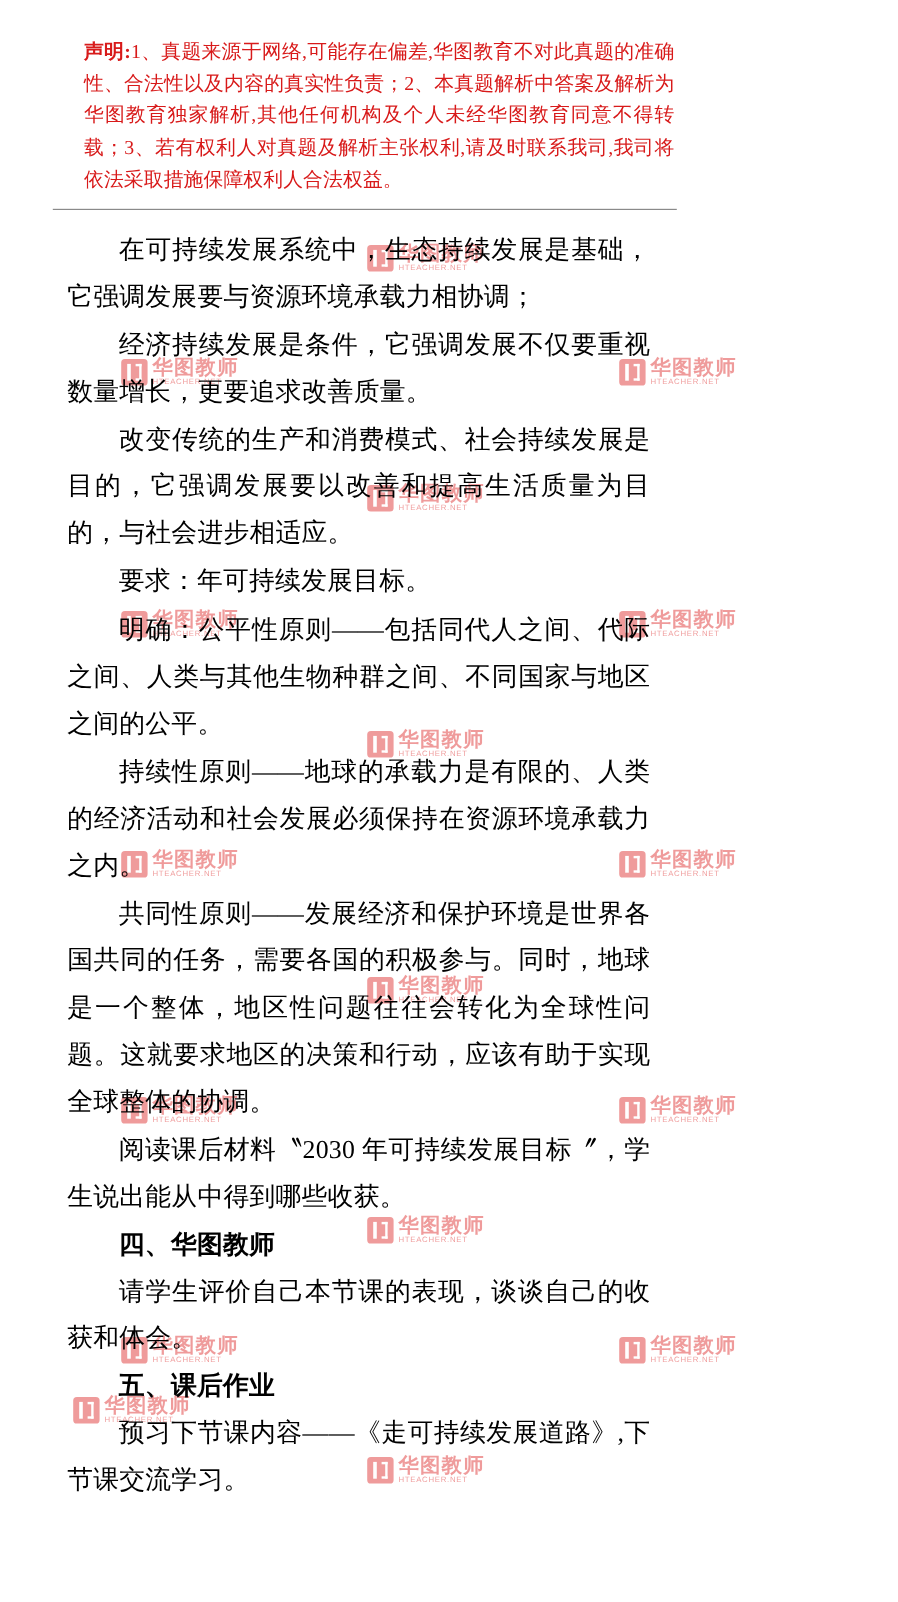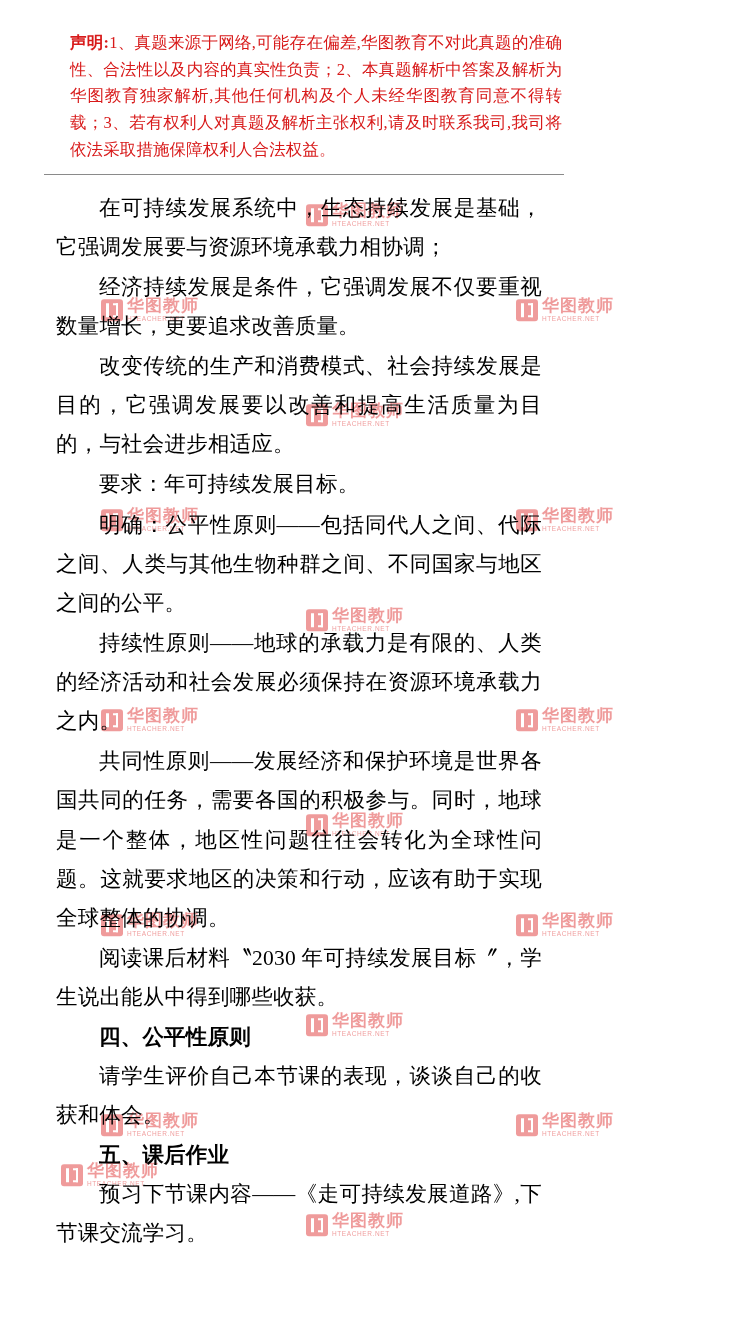--- a/index.html
+++ b/index.html
@@ -147,21 +147,21 @@
 
   <div class="body-text">
     <p class="para">在可持续发展系统中，生态持续发展是基础，它强调发展要与资源环境承载力相协调；</p>
     <p class="para">经济持续发展是条件，它强调发展不仅要重视数量增长，更要追求改善质量。</p>
     <p class="para">改变传统的生产和消费模式、社会持续发展是目的，它强调发展要以改善和提高生活质量为目的，与社会进步相适应。</p>
     <p class="para">要求：年可持续发展目标。</p>
     <p class="para">明确：公平性原则——包括同代人之间、代际之间、人类与其他生物种群之间、不同国家与地区之间的公平。</p>
     <p class="para">持续性原则——地球的承载力是有限的、人类的经济活动和社会发展必须保持在资源环境承载力之内。</p>
     <p class="para">共同性原则——发展经济和保护环境是世界各国共同的任务，需要各国的积极参与。同时，地球是一个整体，地区性问题往往会转化为全球性问题。这就要求地区的决策和行动，应该有助于实现全球整体的协调。</p>
     <p class="para">阅读课后材料〝2030 年可持续发展目标〞，学生说出能从中得到哪些收获。</p>
-    <p class="para heading tight">四、公平性原则</p>
+    <p class="para heading tight">四、华图教师</p>
     <p class="para tight">请学生评价自己本节课的表现，谈谈自己的收获和体会。</p>
     <p class="para heading tight">五、课后作业</p>
     <p class="para tight">预习下节课内容——《走可持续发展道路》,下节课交流学习。</p>
   </div>
 
   <div class="wm-layer">
       <div class="wm" style="left: 355px; top: 215px;">
         <span class="mark"></span>
         <span class="txt">
           <span class="cn">华图教师</span>

